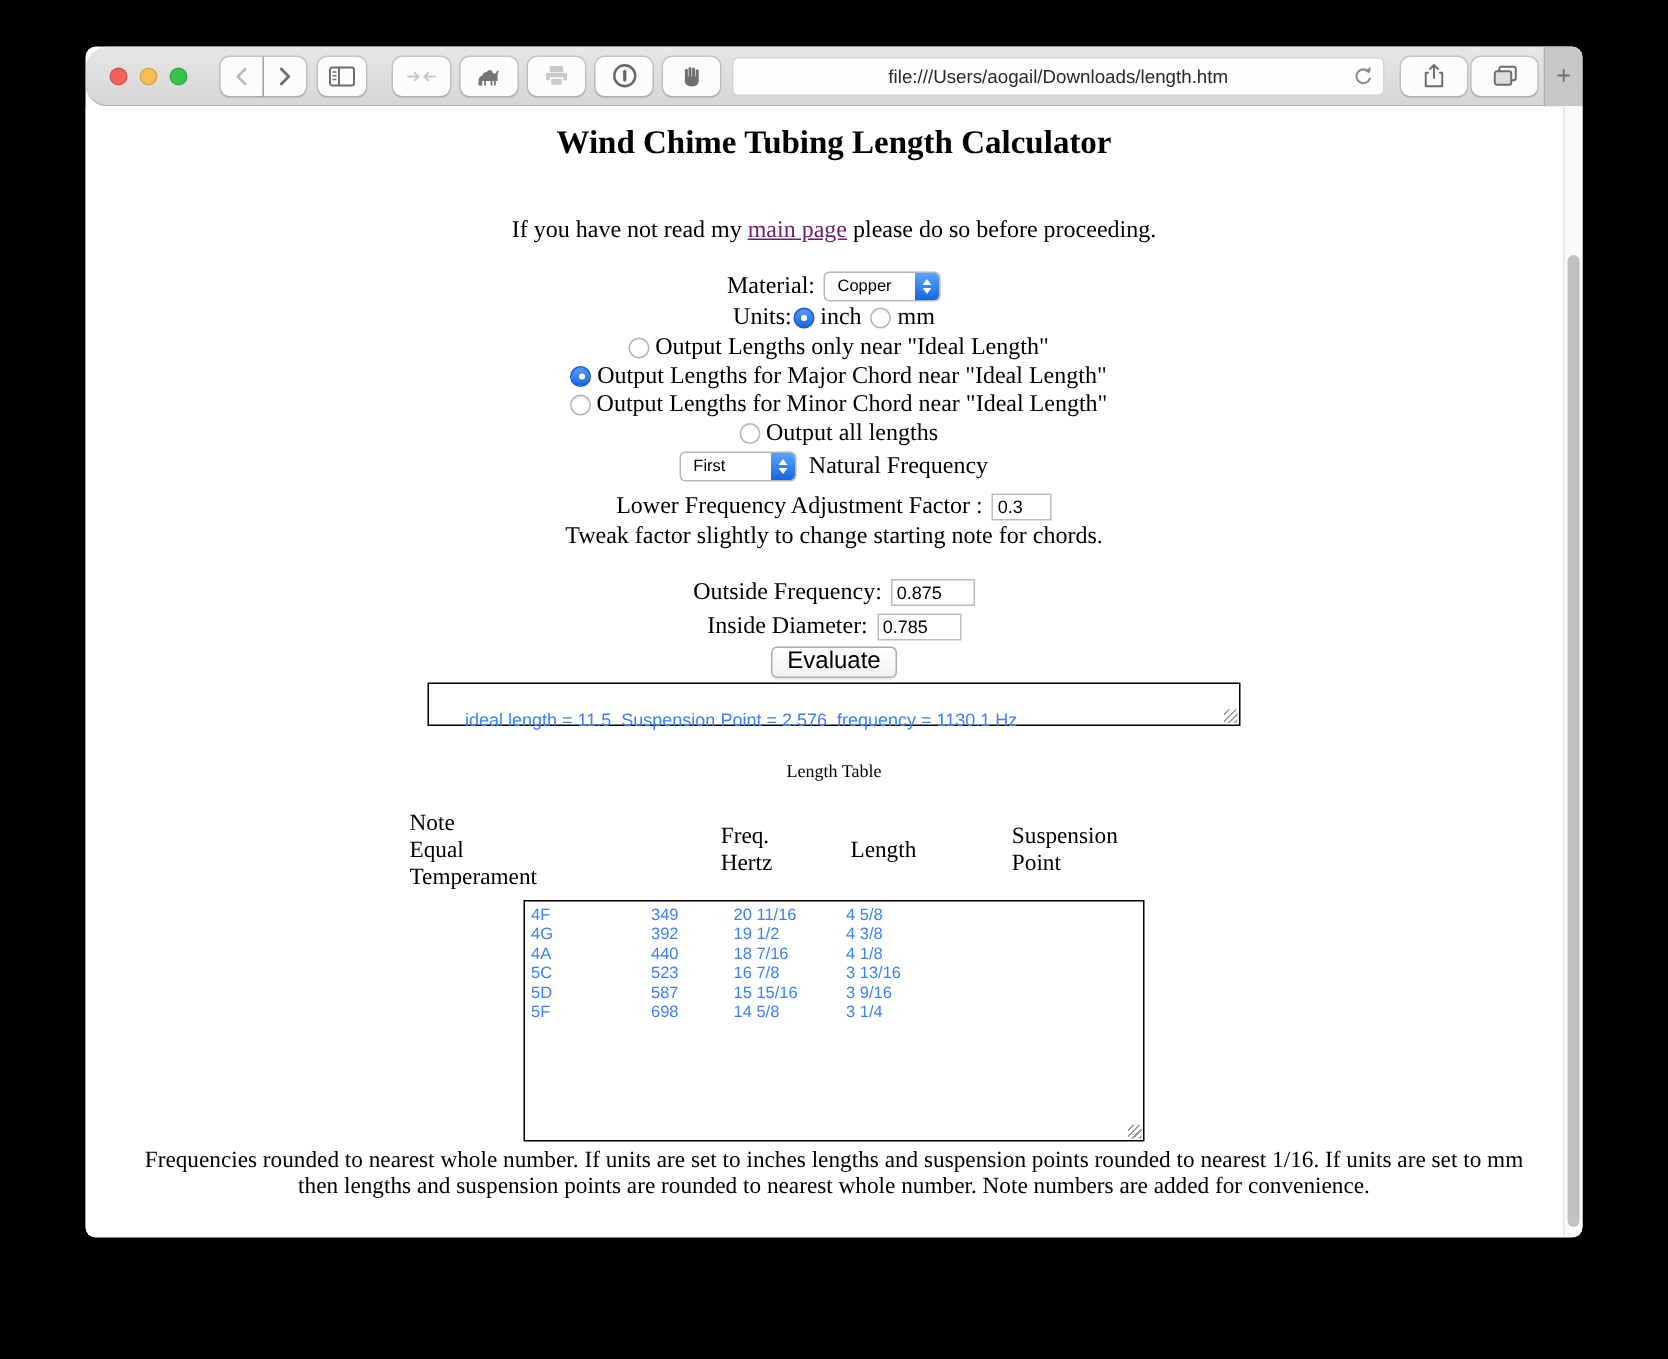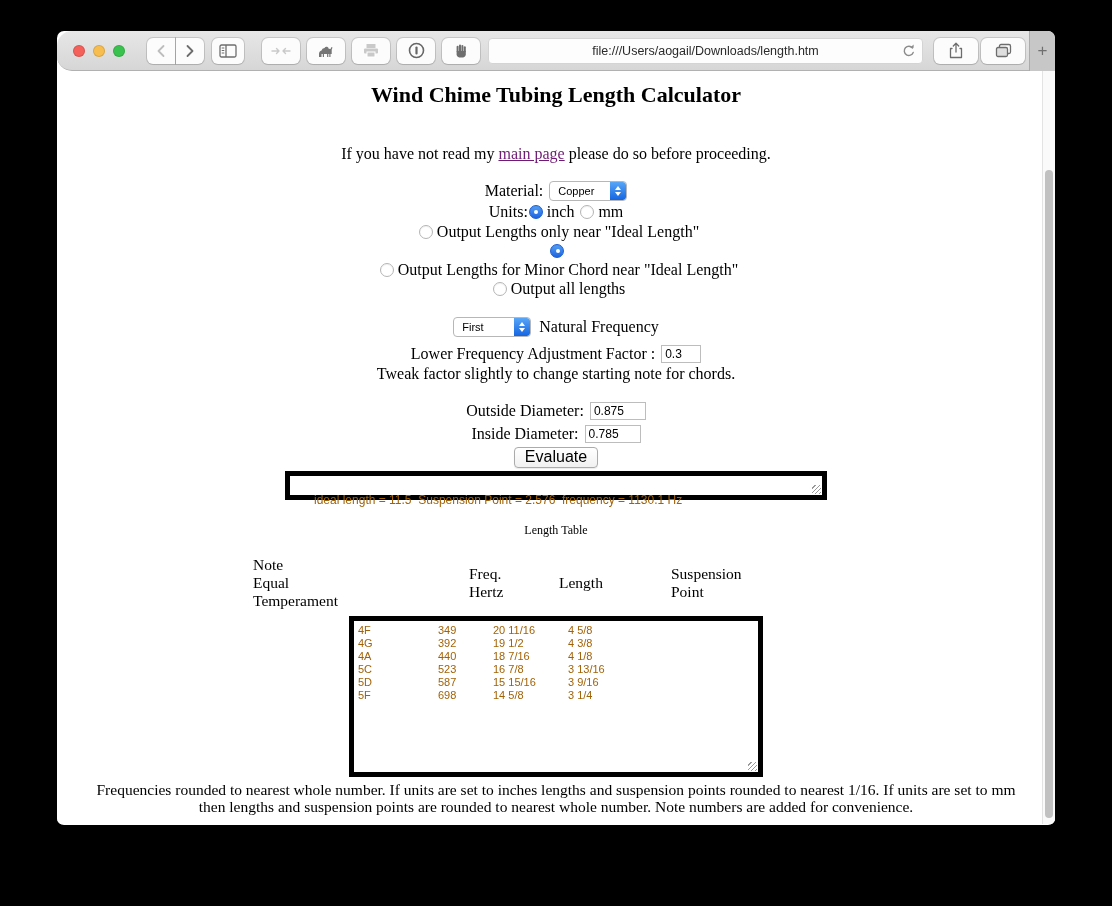--- a/index.html
+++ b/index.html
@@ -63,21 +63,21 @@
   .vthumb{position:absolute;left:2px;width:8px;border-radius:4px;background:#c1c1c1;}
   
   .page-title{margin-top:11px;font-size:22px;font-weight:bold;line-height:25px;color:#000;}
   .intro{margin-top:38px;font-size:16px;line-height:18px;}
   a.mainlink{color:#701a75;text-decoration:underline;cursor:pointer;}
   .row{display:flex;align-items:center;justify-content:center;font-size:16px;text-align:right;}
   .r-material{margin-top:17px;height:22px;}
   .r-units{height:19px;}
   .r-opt{height:19px;}
   .r-opt.firstopt{margin-top:1px;}
-  .r-freq{margin-top:18px;height:22px;}
+  .r-freq{margin-top:2px;height:22px;}
   .r-factor{margin-top:5px;height:21px;}
   .tweak{font-size:16px;line-height:19px;}
   .r-od{margin-top:17px;height:22px;}
   .r-id{margin-top:1px;height:22px;}
   .r-eval{margin-top:2px;height:20px;}
   
   .select{
     display:inline-flex;align-items:stretch;height:20px;width:78px;
     background:#fff;border:1px solid #b7b7b7;border-radius:4px;overflow:hidden;
     font-family:"Liberation Sans",sans-serif;font-size:11px;
@@ -105,35 +105,35 @@
     padding:0 3px;display:inline-flex;align-items:center;margin-left:6px;
   }
   .ti.w40{width:40px;} .ti.w56{width:56px;}
   .btn-eval{
     font-family:"Liberation Sans",sans-serif;font-size:16px;color:#000;
     height:19px;padding:0 10px;border:1px solid #ababab;border-radius:4px;
     background:linear-gradient(#ffffff,#f1f1f1);display:inline-flex;align-items:center;
     box-shadow:0 1px 1px rgba(0,0,0,.08);cursor:default;
   }
   .textarea{
-    position:relative;background:#fff;border:5px solid #000000;box-sizing:border-box;
-    font-family:"Liberation Sans",sans-serif;font-size:12px;color:#a16207;
+    position:relative;background:#fff;border:1px solid #000000;box-sizing:border-box;
+    font-family:"Liberation Sans",sans-serif;font-size:12px;color:#3b82f6;
   }
   .ta-result{margin-top:4px;width:542px;height:29px;padding:3px 4px;white-space:pre;}
   .grip{
     position:absolute;right:1px;bottom:1px;width:9px;height:9px;
     background:repeating-linear-gradient(135deg,transparent 0 2px,#9a9a9a 2px 3px);
   }
   .lt-title{margin-top:21px;font-size:12px;line-height:18px;}
   .lt-headers{
     position:relative;left:-49px;margin-top:16px;width:508px;height:56px;
     display:flex;align-items:center;font-size:15.5px;line-height:18px;
   }
   .lt-h{white-space:pre-line;}
-  .lt-h.c0{width:216px;} .lt-h.c1{width:90px;} .lt-h.c2{width:112px;} .lt-h.c3{width:90px;}
+  .lt-h.c0{width:216px;margin-left:20px;} .lt-h.c1{width:90px;} .lt-h.c2{width:112px;} .lt-h.c3{width:90px;}
   .ta-table{margin-top:5px;width:414px;height:161px;padding:3px 0 0 4px;font-size:11px;line-height:13px;}
   .ta-row{display:flex;}
   .ta-cell{white-space:pre;}
   .ta-cell.c0{width:80px;} .ta-cell.c1{width:55px;} .ta-cell.c2{width:75px;}
   .footer{margin-top:4px;font-size:15.5px;line-height:17px;text-align:center;}
   
   svg .st{stroke-linecap:round;stroke-linejoin:round;fill:none;}
 </style>
 </head>
 <body>
@@ -254,20 +254,21 @@
       <span class="radio"></span>
       <span>mm</span>
     </div>
 
     <div class="row r-opt firstopt">
       <span class="radio"></span>
       <span>Output Lengths only near "Ideal Length"</span>
     </div>
     <div class="row r-opt">
       <span class="radio on"></span>
+      <span>Output Lengths for Major Chord near "Ideal Length"</span>
     </div>
     <div class="row r-opt">
       <span class="radio"></span>
       <span>Output Lengths for Minor Chord near "Ideal Length"</span>
     </div>
     <div class="row r-opt">
       <span class="radio"></span>
       <span>Output all lengths</span>
     </div>
 
@@ -285,21 +286,21 @@
     <div class="row r-factor">
       <span>Lower Frequency Adjustment Factor :</span>
       <span class="ti w40">
           <span>0.3</span>
         </span>
     </div>
 
     <div class="tweak">Tweak factor slightly to change starting note for chords.</div>
 
     <div class="row r-od">
-      <span>Outside Diameter:</span>
+      <span>Outside Frequency:</span>
       <span class="ti w56">
           <span>0.875</span>
         </span>
     </div>
     <div class="row r-id">
       <span>Inside Diameter:</span>
       <span class="ti w56">
           <span>0.785</span>
         </span>
     </div>

